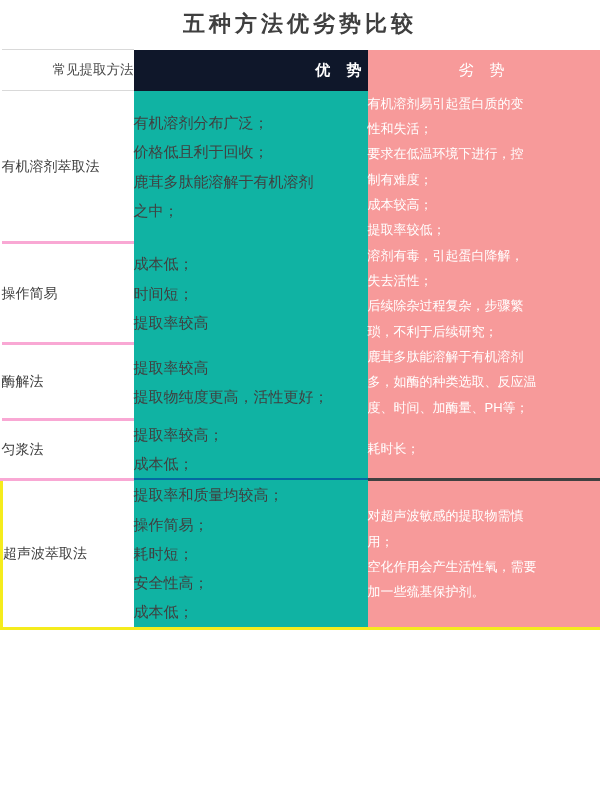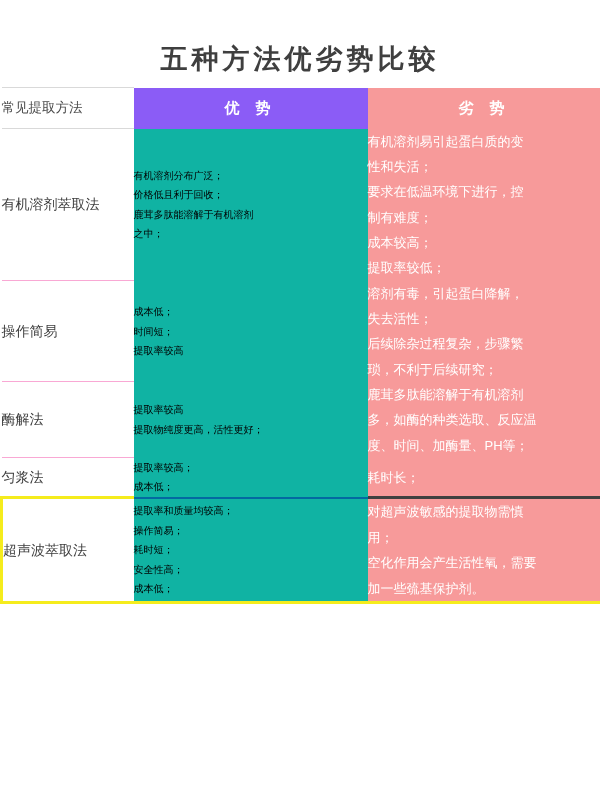--- a/index.html
+++ b/index.html
@@ -16,81 +16,80 @@
   }
   .page {
     position: relative;
     width: 600px;
     height: 791px;
     box-sizing: border-box;
     background: #ffffff;
   }
   .title {
     text-align: center;
-    font-size: 27px;
+    font-size: 22px;
     font-weight: bold;
     letter-spacing: 4px;
     color: #3f3f3f;
     padding: 9px 0 10px 0;
     font-family: "DejaVu Sans", "Liberation Sans", sans-serif;
-    margin-top: 32px;
   }
   table.cmp {
     border-collapse: collapse;
     width: 600px;
     table-layout: fixed;
   }
   table.cmp td {
     vertical-align: middle;
     padding: 0;
   }
   .col-method { width: 132px; }
   .col-pro { width: 234px; }
   .col-con { width: 234px; }
 
   .hdr-method {
     background: #ffffff;
     color: #4a4a4a;
     font-size: 13.5px;
-    text-align: left;
+    text-align: right;
     height: 40px;
     border-top: 1px solid #d9d9d9;
     border-bottom: 1px solid #d9d9d9;
   }
   .hdr-pro {
-    background: #8b5cf6;
+    background: #0f172a;
     color: #ffffff;
     font-size: 15px;
     font-weight: bold;
     letter-spacing: 6px;
-    text-align: center;
+    text-align: right;
     height: 40px;
   }
   .hdr-con {
     background: #f79a9a;
     color: #ffffff;
     font-size: 15px;
-    font-weight: bold;
+    font-weight: normal;
     letter-spacing: 6px;
     text-align: center;
     height: 40px;
   }
 
   td.method {
     background: #ffffff;
     color: #3d3d3d;
     font-size: 14px;
     padding: 6px 10px 6px 12px;
-    border-bottom: 1px solid #f9a8d4;
+    border-bottom: 3px solid #f9a8d4;
     line-height: 1.5;
   }
   td.pro {
     background: #10b3a3;
-    color: #000000;
-    font-size: 10px;
+    color: #404040;
+    font-size: 15px;
     line-height: 1.95;
     padding: 10px 12px 10px 14px;
   }
   td.con {
     background: #f79a9a;
     color: #ffffff;
     font-size: 13px;
     line-height: 1.95;
     padding: 10px 12px 10px 14px;
     margin-top: 13px;

